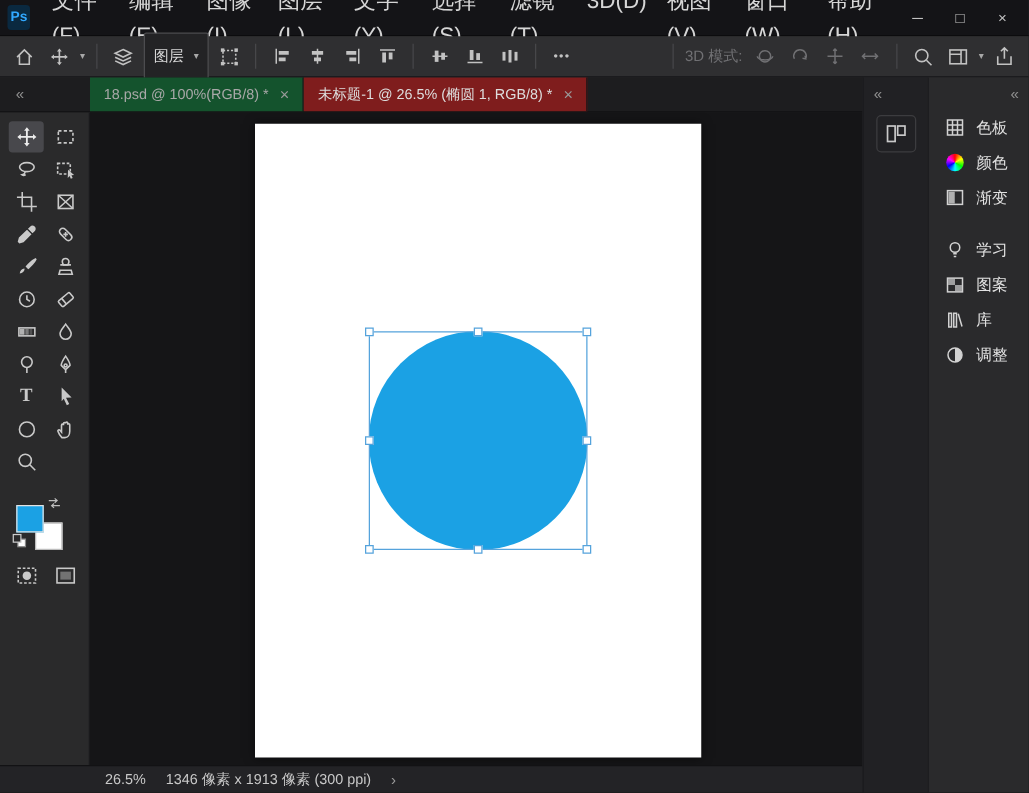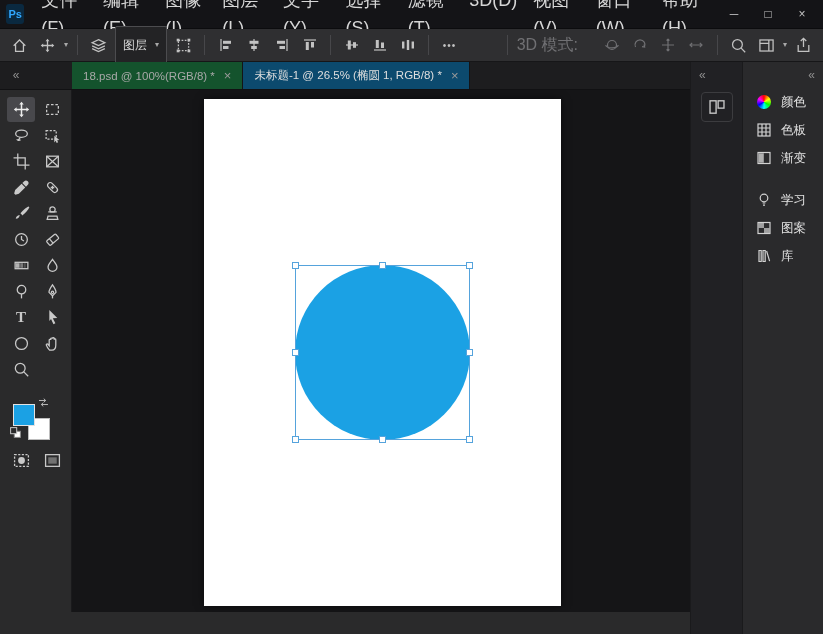--- a/index.html
+++ b/index.html
@@ -17,28 +17,28 @@
 
   
   .optionsbar { position:absolute; top:29px; left:0; right:0; height:33px; background:#2f2f31; border-bottom:1px solid #161618; display:flex; align-items:center; padding:0 8px; gap:5px; }
   .ob-icon { width:23px; height:23px; display:flex; align-items:center; justify-content:center; color:#c2c2c2; border-radius:2px; flex:0 0 auto; }
   .ob-icon svg, .tool svg, .rp-icon svg, .small-ic svg { stroke:currentColor; fill:none; stroke-width:1.2; }
   .ob-sep { width:1px; height:20px; background:#47474a; margin:0 4px; flex:0 0 auto; }
   .ob-dropdown { display:flex; align-items:center; gap:8px; background:#232325; border:1px solid #4c4c4f; border-radius:2px; height:38px; padding:0 7px; color:#d8d8d8; font-size:12px; flex:0 0 auto; }
   .caret { font-size:8px; color:#a8a8a8; line-height:1; }
   .dim { color:#707073; }
   .ob-right { margin-left:auto; display:flex; align-items:center; gap:5px; }
-  .mode-label { font-size:16px; margin-right:18px; }
+  .mode-label { font-size:12px; margin-right:2px; }
 
   
   .tabbar { position:absolute; top:62px; left:0; width:690px; height:28px; background:#1d1d1f; display:flex; align-items:stretch; border-bottom:1px solid #111113; padding-left:8px; }
   .collapse-btn { color:#8f8f8f; font-size:12px; line-height:27px; width:16px; text-align:center; flex:0 0 auto; }
   .tab-spacer { width:48px; flex:0 0 auto; }
   .tab { display:flex; align-items:center; gap:9px; padding:0 11px; background:#14532d; color:#a8a8a8; font-size:11.5px; border-right:1px solid #141416; white-space:nowrap; }
-  .tab.active { background:#0c4a6e; color:#dedede; }
+  .tab.active { background:#7f1d1d; color:#dedede; }
   .tab-close { font-size:13px; color:#9a9a9a; }
 
   
   .toolbar { position:absolute; top:90px; left:0; width:72px; bottom:22px; background:#2a2a2b; border-right:1px solid #1a1a1c; padding:7px 0 0 7px; }
   .tool-grid { display:grid; grid-template-columns:28px 28px; gap:1px 3px; }
   .tool { width:28px; height:25px; display:flex; align-items:center; justify-content:center; color:#c9c9c9; border-radius:3px; }
   .tool svg { width:17px; height:17px; }
   .tool.selected { background:#48484c; color:#ececec; }
   .type-glyph { font-family:"Liberation Serif", serif; font-size:15px; font-weight:bold; color:#c9c9c9; }
 
@@ -416,55 +416,60 @@
         <span class="handle h-ne"></span>
         <span class="handle h-w"></span>
         <span class="handle h-e"></span>
         <span class="handle h-sw"></span>
         <span class="handle h-s"></span>
         <span class="handle h-se"></span>
       </div>
     </div>
   </div>
 
+  <div class="statusbar">
+    <span>26.5%</span>
+    <span>1346 像素 x 1913 像素 (300 ppi)</span>
+    <span class="status-chevron">›</span>
+  </div>
 
   <div class="panel-strip">
     <div class="strip-head">
       <span>«</span>
     </div>
     <div class="strip-btn">
       <svg viewBox="0 0 16 16">
           <rect x="1.8" y="2.5" width="5.4" height="11"></rect>
           <rect x="9" y="2.5" width="5.2" height="6.5"></rect>
         </svg>
     </div>
   </div>
 
   <aside class="right-panel">
     <div class="rp-head">
       <span>«</span>
     </div>
     <div class="rp-item">
       <span class="rp-icon">
+        <svg viewBox="0 0 16 16">
+            <rect x="2" y="2" width="12" height="12"></rect>
+            <path d="M2 6h12M2 10h12M6 2v12M10 2v12"></path>
+          </svg>
+      </span>
+      <span>色板</span>
+    </div>
+    <div class="rp-item">
+      <span class="rp-icon">
           <span class="hue-circle"></span>
         </span>
       <span>颜色</span>
     </div>
     <div class="rp-item">
       <span class="rp-icon">
         <svg viewBox="0 0 16 16">
-            <rect x="2" y="2" width="12" height="12"></rect>
-            <path d="M2 6h12M2 10h12M6 2v12M10 2v12"></path>
-          </svg>
-      </span>
-      <span>色板</span>
-    </div>
-    <div class="rp-item">
-      <span class="rp-icon">
-        <svg viewBox="0 0 16 16">
             <rect x="2" y="2.5" width="12" height="11"></rect>
             <path fill="currentColor" stroke="none" opacity=".8" d="M2.8 3.3h5v9.4h-5z"></path>
           </svg>
       </span>
       <span>渐变</span>
     </div>
     <div class="rp-item gap-above">
       <span class="rp-icon">
         <svg viewBox="0 0 16 16">
             <circle cx="8" cy="6" r="3.8"></circle>
@@ -483,15 +488,24 @@
       <span>图案</span>
     </div>
     <div class="rp-item">
       <span class="rp-icon">
         <svg viewBox="0 0 16 16">
             <path d="M3 13.5V2.5h2.2v11zM7 13.5V2.5h2.2v11zM10.6 3l3 10.2"></path>
           </svg>
       </span>
       <span>库</span>
     </div>
+    <div class="rp-item">
+      <span class="rp-icon">
+        <svg viewBox="0 0 16 16">
+            <circle cx="8" cy="8" r="5.6"></circle>
+            <path fill="currentColor" stroke="none" d="M8 2.4a5.6 5.6 0 010 11.2z"></path>
+          </svg>
+      </span>
+      <span>调整</span>
+    </div>
   </aside>
 
 </div>
 
 </body></html>

